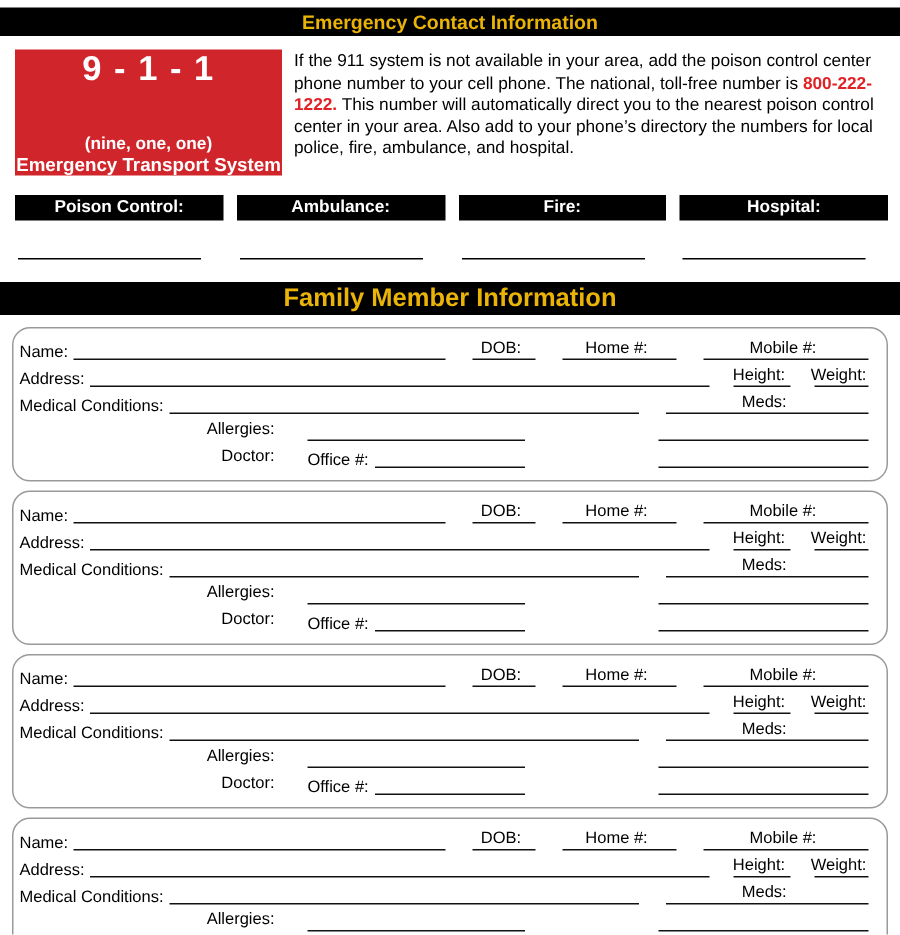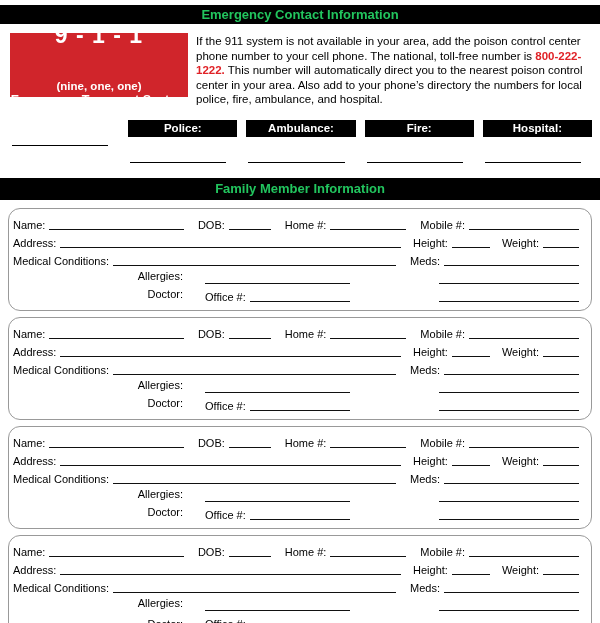--- a/index.html
+++ b/index.html
@@ -3,28 +3,28 @@
 <meta charset="utf-8">
 <style>
   * { box-sizing: border-box; }
   html, body { margin: 0; padding: 0; }
   body {
     width: 600px; height: 623px; overflow: hidden;
     background: #ffffff; color: #000;
     font-family: "Liberation Sans", sans-serif;
   }
   .bar {
-    background: #000; color: #22c55e; font-weight: bold; text-align: center;
+    background: #000; color: #eab308; font-weight: bold; text-align: center;
   }
   .topbar { margin-top: 5px; height: 19px; line-height: 19px; font-size: 13px; }
-  .familybar { margin-top: 15px; height: 22px; line-height: 22px; font-size: 13px; }
+  .familybar { margin-top: 15px; height: 22px; line-height: 22px; font-size: 17px; }
 
   .intro-row { display: flex; margin: 9px 7px 0 10px; gap: 8px; }
   .red-box {
-    width: 178px; height: 64px; flex: 0 0 178px;
+    width: 178px; height: 84px; flex: 0 0 178px;
     background: #d0252b; color: #fff;
     display: flex; flex-direction: column; align-items: center; justify-content: center;
     text-align: center;
   }
   .nine11 { font-size: 23px; font-weight: bold; letter-spacing: 1px; line-height: 24px; }
   .nine-words { font-size: 11.5px; font-weight: bold; line-height: 13px; margin-top: 33px; }
   .ets { font-size: 12.5px; font-weight: bold; line-height: 15px; white-space: nowrap; }
   .intro-text { flex: 1; font-size: 11.5px; line-height: 14.6px; padding-top: 1px; }
   .phone { font-weight: bold; color: #e02227; }
 
@@ -41,21 +41,21 @@
     margin: 6px 8px 0 8px;
     border: 1.5px solid #999; border-radius: 12px;
     padding: 5px 12px 6px 4px;
   }
   .member-block:first-child { margin-top: 8px; }
 
   .frow { display: flex; align-items: flex-end; height: 18px; font-size: 11px; }
   .lbl { white-space: nowrap; padding-bottom: 1px; }
   .line { border-bottom: 1.5px solid #111; margin-bottom: 2px; margin-left: 4px; }
   .grow { flex: 1; display: flex; align-items: flex-end; min-width: 0; }
-  .g { display: flex; align-items: flex-end; }
+  .g { display: flex; align-items: center; flex-direction: column; }
   .flexline { flex: 1; }
   .ml14 { margin-left: 14px; }
   .ml12 { margin-left: 12px; }
   .ml22 { margin-left: 22px; }
   .ln-dob { width: 42px; }
   .ln-home { width: 76px; }
   .ln-mobile { width: 110px; }
   .ln-height { width: 38px; }
   .ln-weight { width: 36px; }
   .ln-meds { width: 135px; }
@@ -76,24 +76,21 @@
   <div class="red-box" style="background: rgb(208, 37, 43); color: rgb(255, 255, 255);">
     <div class="nine11">9 - 1 - 1</div>
     <div class="nine-words">(nine, one, one)</div>
     <div class="ets">Emergency Transport System</div>
   </div>
   <div class="intro-text"><span>If the 911 system is not available in your area, add the poison control center phone number to your cell phone. The national, toll-free number is </span><span class="phone" style="color: rgb(224, 34, 39);">800-222-1222.</span><span> This number will automatically direct you to the nearest poison control center in your area. Also add to your phone’s directory the numbers for local police, fire, ambulance, and hospital.</span></div>
 </div>
 
 <div class="contacts-row">
   <div class="contact-col">
-    <div class="contact-line"></div>
-  </div>
-  <div class="contact-col">
-    <div class="contact-box">Police:</div>
+    <div class="contact-box">Poison Control:</div>
     <div class="contact-line"></div>
   </div>
   <div class="contact-col">
     <div class="contact-box">Ambulance:</div>
     <div class="contact-line"></div>
   </div>
   <div class="contact-col">
     <div class="contact-box">Fire:</div>
     <div class="contact-line"></div>
   </div>

